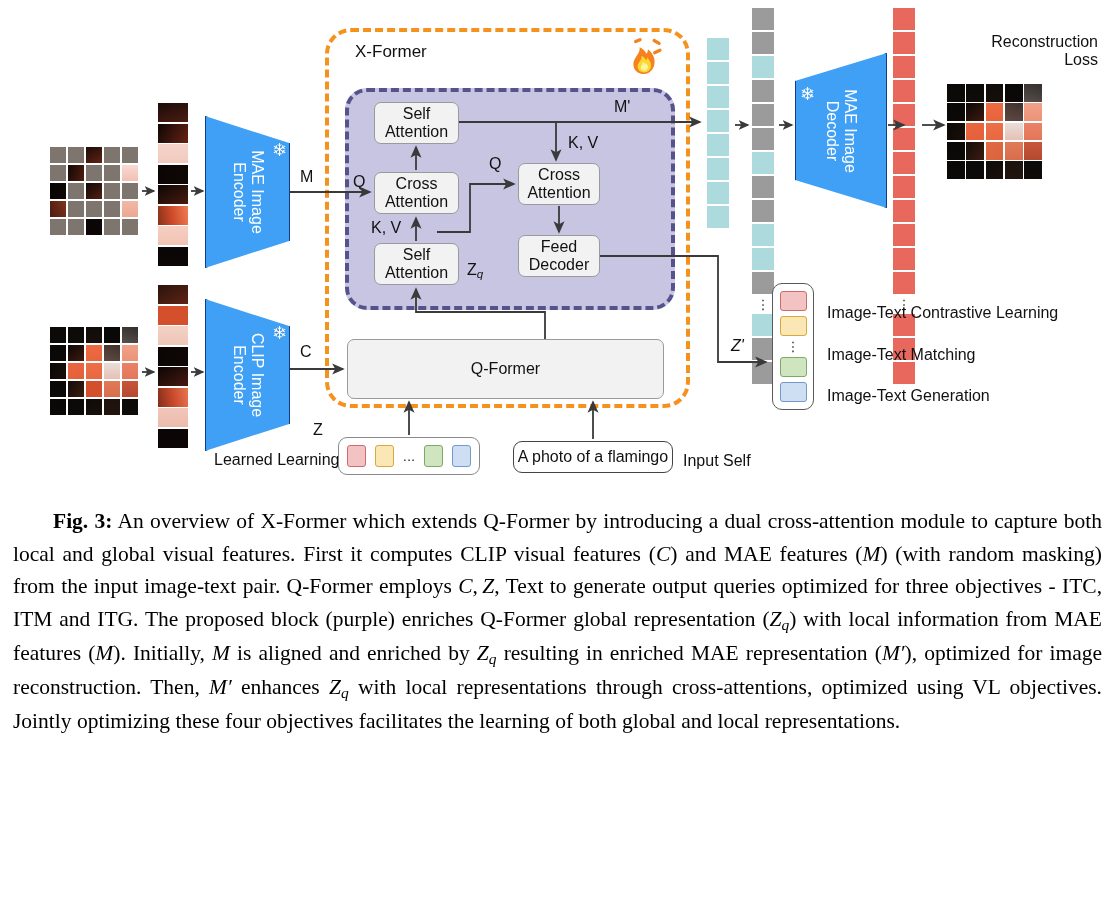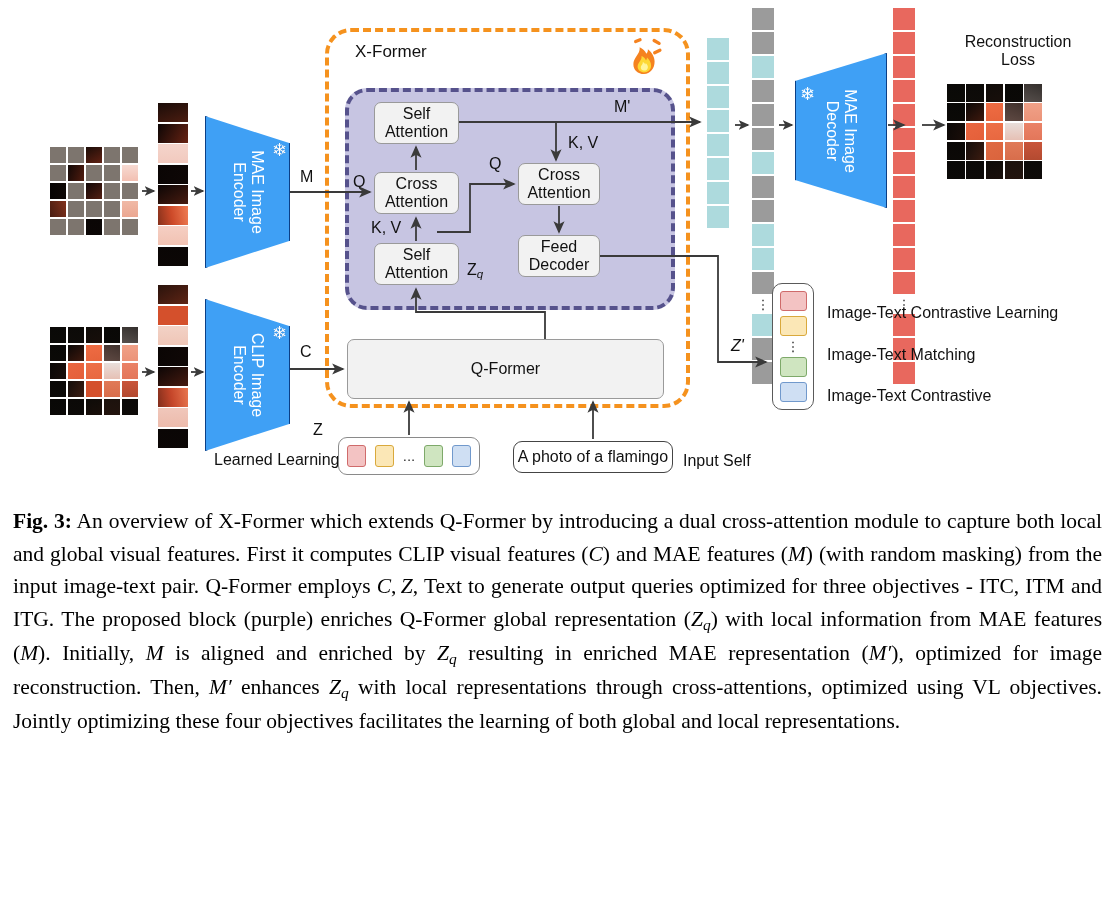--- a/index.html
+++ b/index.html
@@ -91,21 +91,21 @@
   
   #wires{position:absolute;left:0;top:0;width:1115px;height:495px;pointer-events:none;}
 
   
   #caption{
     position:absolute;left:13px;top:505px;width:1089px;
     font-family:"Liberation Serif", serif;
     font-size:21.5px;line-height:1.52;color:#000;
     text-align:justify;text-justify:inter-word;
   }
-  #caption b{font-weight:bold;}
+  #caption b{font-weight:bold;margin-left:40px;}
   #caption i{font-style:italic;}
   .sub{font-size:0.72em;vertical-align:-0.28em;font-style:italic;}
 </style>
 </head>
 <body>
 
 <div id="figure">
 
   <div id="xformer-outer" style="left:325px;top:28px;width:365px;height:380px;"></div>
   <div class="lbl" style="left:355px;top:42px;font-size:17px;">X-Former</div>
@@ -340,21 +340,21 @@
     <div class="tok red"></div>
     <div class="tok red"></div>
     <div class="tok red"></div>
     <div class="tok red"></div>
     <div class="dots-v">⋮</div>
     <div class="tok red"></div>
     <div class="tok red"></div>
     <div class="tok red"></div>
   </div>
 
-  <div class="lbl center" style="left:938px;top:33px;width:160px;">
+  <div class="lbl center" style="left:938px;top:33px;width:160px;text-align:right;">
     <span>Reconstruction</span><br>
     <span>Loss</span>
   </div>
 
   <div class="imggrid" style="left:947px;top:84px;width:95px;height:95px;">
     <div class="cell" style="background-image:linear-gradient(180deg,#0a0907 0%,#121009 100%);"></div>
     <div class="cell" style="background-image:linear-gradient(180deg,#0c0a08 0%,#17130d 100%);"></div>
     <div class="cell" style="background-image:linear-gradient(160deg,#100c09 0%,#2a150e 70%,#803820 100%);"></div>
     <div class="cell" style="background-image:linear-gradient(180deg,#090806 0%,#100d0a 100%);"></div>
     <div class="cell" style="background-image:linear-gradient(200deg,#0d0b09 0%,#8a7f7b 70%,#e0d6d2 100%);"></div>
@@ -387,21 +387,21 @@
   <div id="objectives-capsule" style="left:772px;top:283px;width:42px;height:127px;">
     <div class="qchip red"></div>
     <div class="qchip yellow"></div>
     <div class="dots-v" style="height:11px;">⋮</div>
     <div class="qchip green"></div>
     <div class="qchip blue"></div>
   </div>
 
   <div class="lbl" style="left:827px;top:304px;">Image-Text Contrastive Learning</div>
   <div class="lbl" style="left:827px;top:346px;">Image-Text Matching</div>
-  <div class="lbl" style="left:827px;top:387px;">Image-Text Contrastive</div>
+  <div class="lbl" style="left:827px;top:387px;">Image-Text Generation</div>
 
   <svg id="wires" viewBox="0 0 1115 495">
     <defs>
       <marker id="ah" viewBox="0 0 10 10" refX="8.6" refY="5" markerWidth="7" markerHeight="7" orient="auto-start-reverse">
         <path d="M0 0.6 L10 5 L0 9.4 L2.4 5 Z" fill="#3a3a3a"></path>
       </marker>
       <marker id="ahs" viewBox="0 0 10 10" refX="8.6" refY="5" markerWidth="6" markerHeight="6" orient="auto-start-reverse">
         <path d="M0 0.6 L10 5 L0 9.4 L2.4 5 Z" fill="#3a3a3a"></path>
       </marker>
     </defs>

